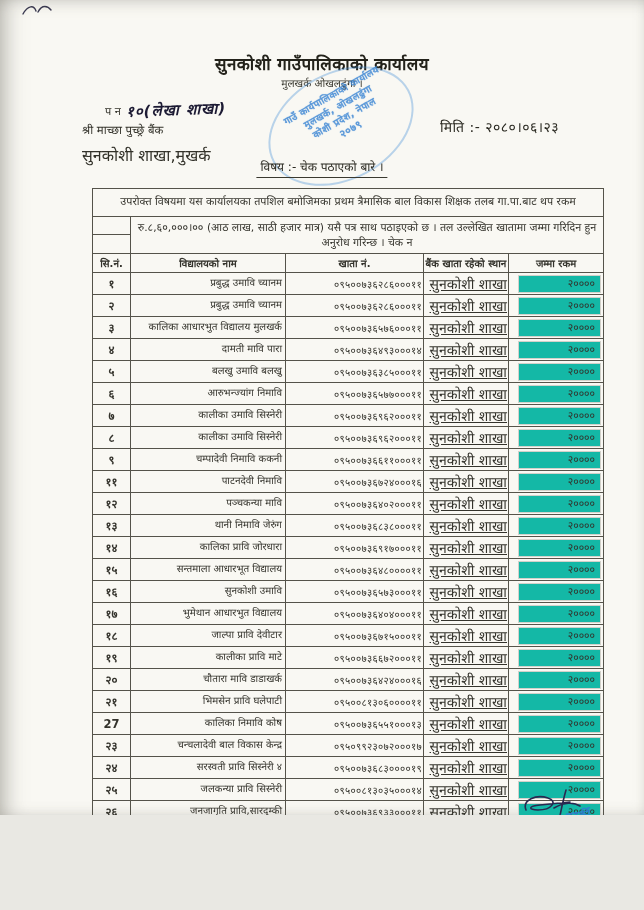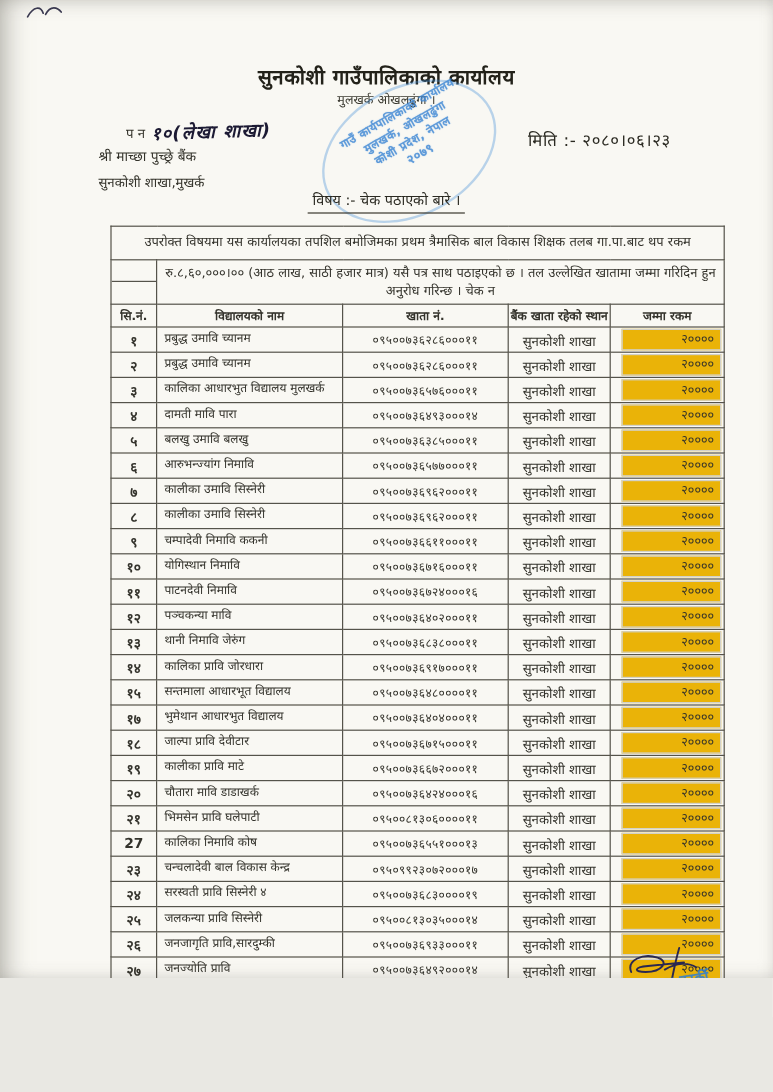--- a/index.html
+++ b/index.html
@@ -16,22 +16,22 @@
                inset -6px -8px 16px -12px rgba(120,118,110,.35);
     color:#2b2a24;
   }
   .abs{position:absolute;}
   .office-name{top:52px;left:0;width:100%;text-align:center;font-size:17px;font-weight:bold;color:#23221a;letter-spacing:.4px;}
   .office-address{top:76px;left:0;width:100%;text-align:center;font-size:10.5px;color:#3a3930;}
   .ref-block{left:82px;top:99px;white-space:nowrap;}
   .ref-label{font-size:11px;color:#33322a;margin-left:23px;}
   .ref-hand{font-size:15px;font-weight:bold;font-style:italic;color:#1c1a33;display:inline-block;transform:rotate(-2deg);letter-spacing:1px;}
   .recipient1{left:82px;top:122px;font-size:11.5px;color:#33322a;}
-  .recipient2{left:82px;top:144px;font-size:11px;color:#33322a;}
-  .date-line{left:440px;top:107px;font-size:14px;color:#2b2a22;letter-spacing:.5px;}
+  .recipient2{left:82px;top:144px;font-size:16px;color:#33322a;}
+  .date-line{left:440px;top:117px;font-size:14px;color:#2b2a22;letter-spacing:.5px;}
   .subject{left:50%;transform:translateX(-50%);top:158px;font-size:12px;color:#2b2a22;
            border-bottom:1.2px solid #3a392f;padding:0 4px 2px 4px;white-space:nowrap;}
 
   
   .stamp-header{left:246px;top:70px;width:190px;height:112px;pointer-events:none;}
   .stamp-header .ellipse{position:absolute;left:18px;top:2px;width:150px;height:104px;
       border:2px solid rgba(64,140,214,.35);border-radius:50%;transform:rotate(-28deg);}
   .stamp-header .lines{position:absolute;left:0;top:16px;width:190px;transform:rotate(-30deg);
       text-align:center;color:#3c86d4;opacity:.82;text-shadow:0 0 1px rgba(60,134,212,.6);}
   .stamp-header .lines div{font-size:9.5px;line-height:13px;font-weight:bold;letter-spacing:.5px;}
@@ -42,25 +42,25 @@
   table.main td,table.main th{border:1px solid #55534a;vertical-align:middle;color:#34332c;
       overflow:hidden;}
   table.main{border:1.5px solid #45443c;}
   td.par-a{font-size:10.8px;text-align:center;padding:5px 14px 7px 14px;line-height:15px;color:#302f28;margin-top:24px;}
   td.split-cell{padding:0;height:34px;}
   td.split-cell .half{height:50%;box-sizing:border-box;}
   td.split-cell .half:first-child{border-bottom:1px solid #55534a;}
   td.par-b{font-size:10.8px;text-align:center;padding:3px 4px;line-height:15px;color:#302f28;}
   th.colh{font-size:10px;font-weight:bold;padding:2px 1px;text-align:center;color:#2e2d26;}
   td.c-sn{font-size:11.5px;text-align:center;font-weight:bold;color:#2c2b24;}
-  td.c-school-name{font-size:10px;text-align:left;padding:2px 3px 2px 6px;line-height:12.5px;}
-  td.c-account-number{font-size:10px;text-align:center;letter-spacing:.3px;}
-  td.c-branch{font-size:11px;text-align:center;color:#3b3a32;}
+  td.c-school-name{font-size:10px;text-align:right;padding:2px 3px 2px 6px;line-height:12.5px;}
+  td.c-account-number{font-size:10px;text-align:right;letter-spacing:.3px;}
+  td.c-branch{font-size:14px;text-align:right;color:#3b3a32;text-decoration:underline;}
   td.c-amount{padding:1px 2px;}
-  .amt-box{background:#eab308;border:.5px solid #d2d1ca;margin-left:7px;text-align:right;
+  .amt-box{background:#14b8a6;border:.5px solid #d2d1ca;margin-left:7px;text-align:right;
       font-size:10.5px;color:#33322b;padding:1.5px 5px 1.5px 2px;line-height:13px;}
   table.main tr.data-row{height:19.5px;}
 
   
   .sig{pointer-events:none;}
   .stamp-left{left:92px;top:840px;width:160px;transform:rotate(-17deg);text-align:center;
       color:#5aa6e2;opacity:.8;text-shadow:0 0 1px rgba(90,166,226,.6);}
   .stamp-left div{font-size:13px;line-height:17px;font-weight:bold;letter-spacing:1px;}
   .stamp-left .s3{font-size:12px;}
   .stamp-right{left:468px;top:812px;width:175px;transform:rotate(-9deg);text-align:center;
@@ -200,29 +200,20 @@
         <tr class="data-row">
           <td class="c-sn">९</td>
           <td class="c-school-name">चम्पादेवी निमावि ककनी</td>
           <td class="c-account-number">०९५००७३६६११०००११</td>
           <td class="c-branch">सुनकोशी शाखा</td>
           <td class="c-amount">
             <div class="amt-box">२००००</div>
           </td>
         </tr>
         <tr class="data-row">
-          <td class="c-sn">१०</td>
-          <td class="c-school-name">योगिस्थान निमावि</td>
-          <td class="c-account-number">०९५००७३६७१६०००११</td>
-          <td class="c-branch">सुनकोशी शाखा</td>
-          <td class="c-amount">
-            <div class="amt-box">२००००</div>
-          </td>
-        </tr>
-        <tr class="data-row">
           <td class="c-sn">११</td>
           <td class="c-school-name">पाटनदेवी निमावि</td>
           <td class="c-account-number">०९५००७३६७२४०००१६</td>
           <td class="c-branch">सुनकोशी शाखा</td>
           <td class="c-amount">
             <div class="amt-box">२००००</div>
           </td>
         </tr>
         <tr class="data-row">
           <td class="c-sn">१२</td>
@@ -248,20 +239,29 @@
           <td class="c-account-number">०९५००७३६९१७०००११</td>
           <td class="c-branch">सुनकोशी शाखा</td>
           <td class="c-amount">
             <div class="amt-box">२००००</div>
           </td>
         </tr>
         <tr class="data-row">
           <td class="c-sn">१५</td>
           <td class="c-school-name">सन्तमाला आधारभूत विद्यालय</td>
           <td class="c-account-number">०९५००७३६४८००००११</td>
+          <td class="c-branch">सुनकोशी शाखा</td>
+          <td class="c-amount">
+            <div class="amt-box">२००००</div>
+          </td>
+        </tr>
+        <tr class="data-row">
+          <td class="c-sn">१६</td>
+          <td class="c-school-name">सुनकोशी उमावि</td>
+          <td class="c-account-number">०९५००७३६५७३०००११</td>
           <td class="c-branch">सुनकोशी शाखा</td>
           <td class="c-amount">
             <div class="amt-box">२००००</div>
           </td>
         </tr>
         <tr class="data-row">
           <td class="c-sn">१७</td>
           <td class="c-school-name">भुमेथान आधारभुत विद्यालय</td>
           <td class="c-account-number">०९५००७३६४०४०००११</td>
           <td class="c-branch">सुनकोशी शाखा</td>

